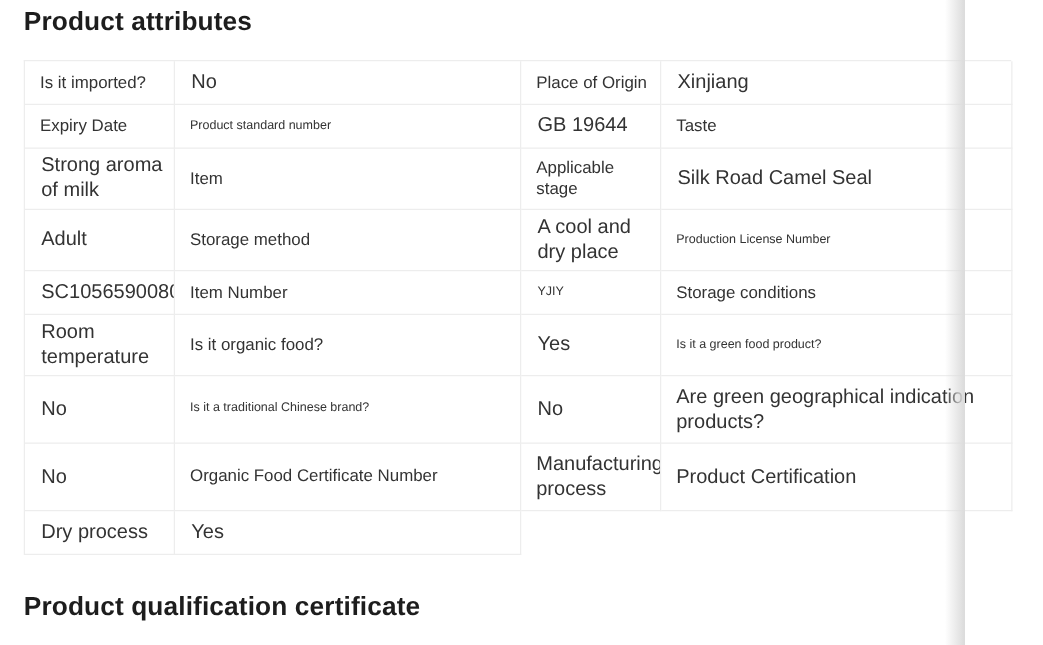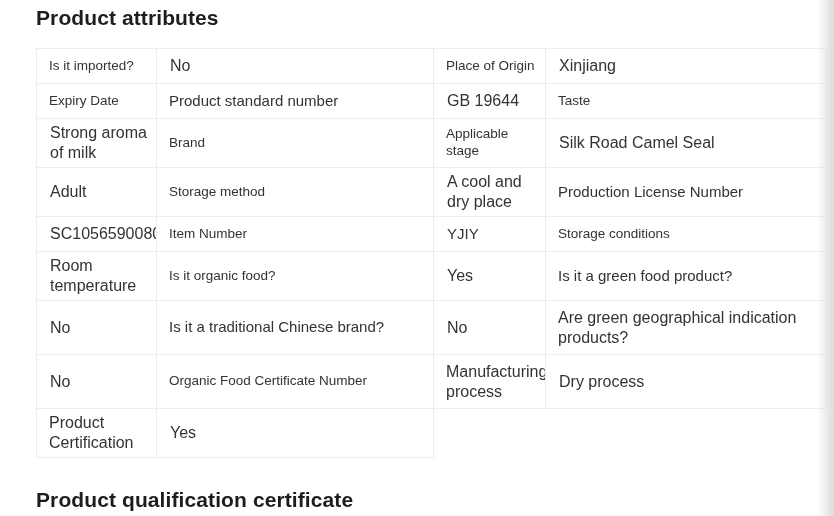--- a/index.html
+++ b/index.html
@@ -11,22 +11,22 @@
   html,body{margin:0;padding:0;overflow:hidden;}
   body{
     width:834px;height:516px;
     background:var(--bg);
     font-family:"Liberation Sans",sans-serif;
     color:var(--text);
     position:relative;
   }
   .page{
     position:relative;
-    width:834px;height:516px;
-    padding:4px 16px 0 36px;
+    width:772px;height:516px;
+    padding:4px 16px 0 19px;
   }
   h2.section-title{
     margin:0;
     font-size:21px;
     font-weight:600;
     letter-spacing:0.1px;
     color:#1d1d1d;
     line-height:27px;
   }
   .attr-table{
@@ -45,21 +45,21 @@
     display:flex;
     align-items:center;
     padding:4px 8px 4px 12px;
     font-size:13.5px;
     line-height:1.25;
     color:var(--text);
     overflow:hidden;
   }
   .cell.value{font-size:16px;padding-left:13px;}
   .cell.sm{font-size:16px;}
-  .cell.xs{font-size:15px;text-align:center;}
+  .cell.xs{font-size:10px;text-align:center;}
   .cell.tall{min-height:54px;}
   h2.cert-title{
     margin-top:28px;
   }
   .notice-box{
     margin-top:22px;
     width:790px;
     height:29px;
     border:1px solid #e9e9e9;
     border-radius:6px;
@@ -96,21 +96,21 @@
   <div class="attr-table">
       <div class="cell label">Is it imported?</div>
       <div class="cell value">No</div>
       <div class="cell label">Place of Origin</div>
       <div class="cell value">Xinjiang</div>
       <div class="cell label">Expiry Date</div>
       <div class="cell label xs">Product standard number</div>
       <div class="cell value sm">GB 19644</div>
       <div class="cell label">Taste</div>
       <div class="cell value">Strong aroma of milk</div>
-      <div class="cell label">Brand</div>
+      <div class="cell label">Item</div>
       <div class="cell label">Applicable stage</div>
       <div class="cell value">Silk Road Camel Seal</div>
       <div class="cell value">Adult</div>
       <div class="cell label">Storage method</div>
       <div class="cell value">A cool and dry place</div>
       <div class="cell label xs">Production License Number</div>
       <div class="cell value sm">SC10565900800330</div>
       <div class="cell label">Item Number</div>
       <div class="cell value xs">YJIY</div>
       <div class="cell label">Storage conditions</div>
@@ -118,22 +118,22 @@
       <div class="cell label">Is it organic food?</div>
       <div class="cell value">Yes</div>
       <div class="cell label xs">Is it a green food product?</div>
       <div class="cell value">No</div>
       <div class="cell label xs">Is it a traditional Chinese brand?</div>
       <div class="cell value">No</div>
       <div class="cell label sm tall">Are green geographical indication products?</div>
       <div class="cell value tall">No</div>
       <div class="cell label tall">Organic Food Certificate Number</div>
       <div class="cell label sm">Manufacturing process</div>
+      <div class="cell label sm">Product Certification</div>
       <div class="cell value">Dry process</div>
-      <div class="cell label sm">Product Certification</div>
       <div class="cell value">Yes</div>
     </div>
 
   <h2 class="section-title cert-title">Product qualification certificate</h2>
 
   <div class="notice-box">
     <span class="notice-text">This product has been filled with the production license number that complies with the food quality and safety access standards. Production License Number: SC10565900800330</span>
   </div>
 
   <div class="edge-fade"></div>

